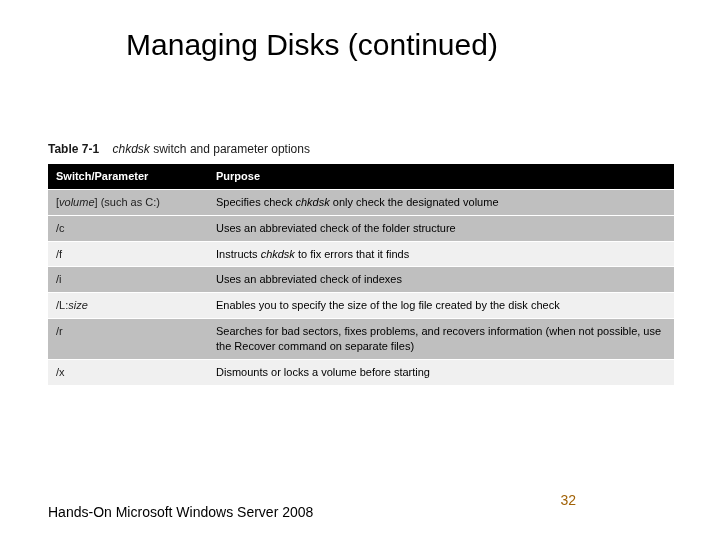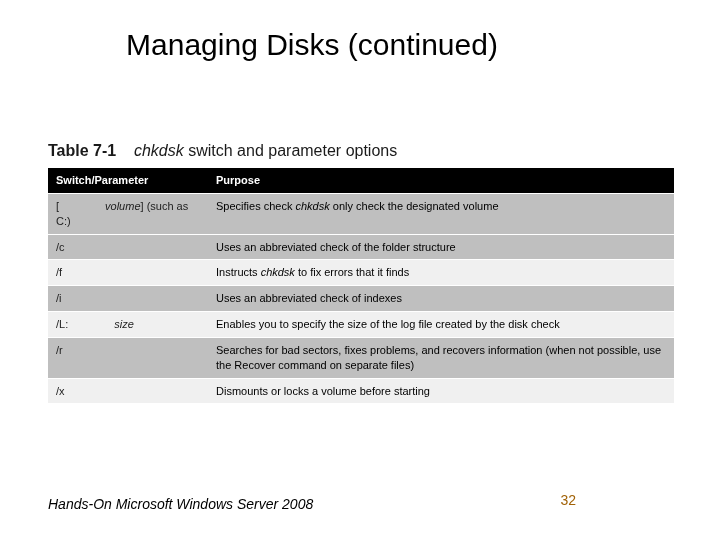--- a/index.html
+++ b/index.html
@@ -25,21 +25,21 @@
     font-size: 30px;
     font-weight: 400;
   }
   .table-wrap {
     position: absolute;
     top: 142px;
     left: 48px;
     width: 626px;
   }
   .table-caption {
-    font-size: 16px;
+    font-size: 12px;
     margin-bottom: 8px;
     color: #1a1a1a;
   }
   .table-caption .bold { font-weight: 700; }
   .table-caption .ital { font-style: italic; }
   table {
     border-collapse: collapse;
     width: 100%;
     font-size: 11px;
     line-height: 1.35;
@@ -52,29 +52,28 @@
   thead th {
     background: #000;
     color: #fff;
     font-weight: 700;
     font-size: 11px;
   }
   tbody tr.dark td  { background: #bfbfbf; }
   tbody tr.light td { background: #f0f0f0; }
   tbody tr td { border-top: 1px solid #fff; }
   td.col-switch { width: 160px; color: #222; }
-  td.col-switch .ital { font-style: italic; padding-left: 46px; }
+  td.col-switch .ital { font-style: italic; }
   td.col-purpose .ital { font-style: italic; }
   .footer-left {
     position: absolute;
     left: 48px;
-    bottom: 28px;
+    bottom: 20px;
     font-size: 14px;
     color: #000;
-    font-style: italic;
   }
   .footer-right {
     position: absolute;
     right: 48px;
     bottom: 32px;
     font-size: 14px;
     color: #a16207;
   }
 </style>
 </head>

